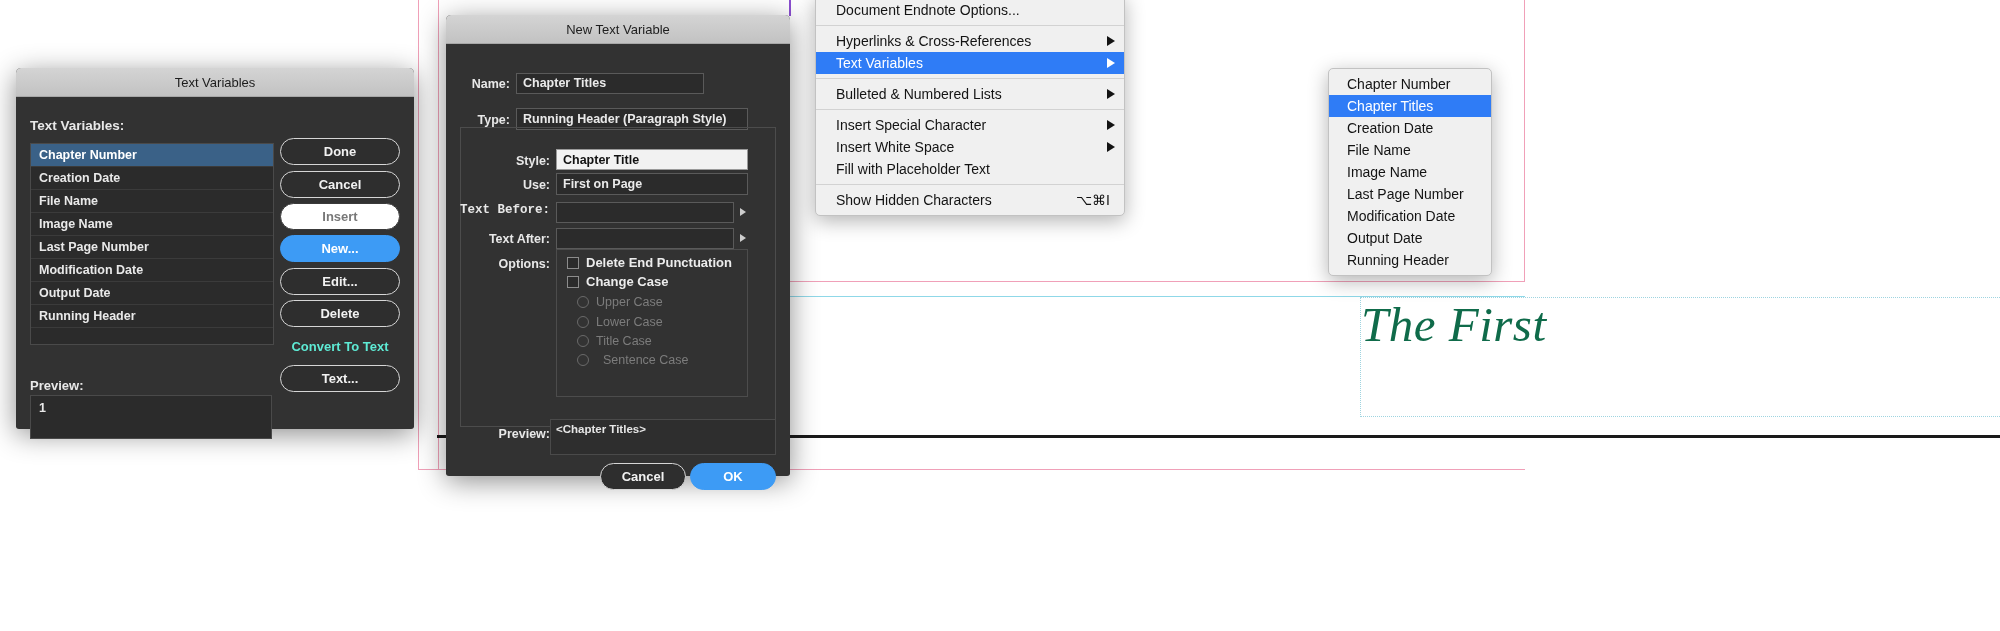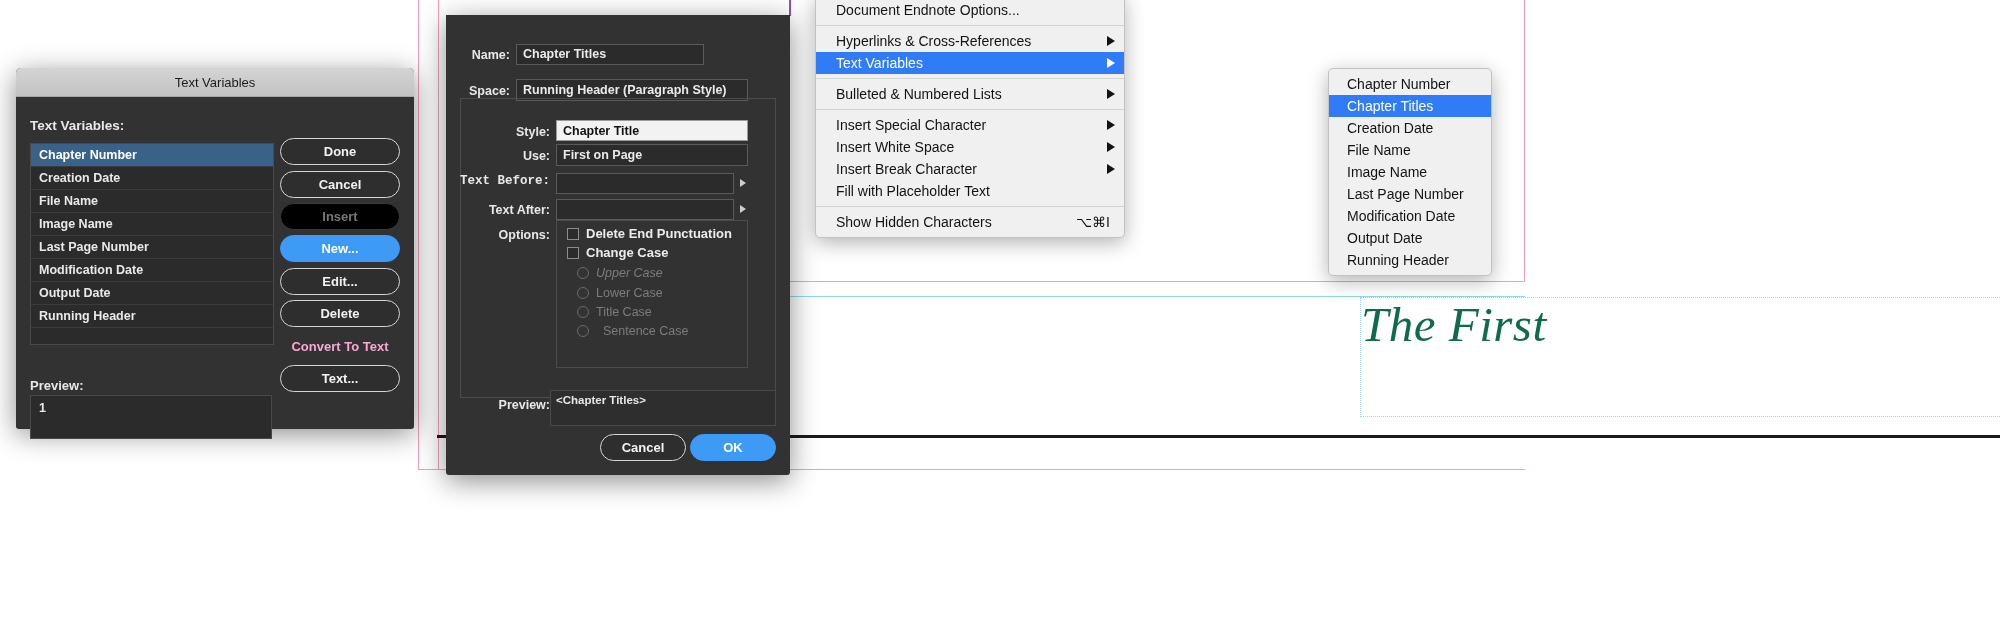--- a/index.html
+++ b/index.html
@@ -150,28 +150,28 @@
     background: #2e2e2e;
     border: 1.6px solid #d6d6d6;
     color: #f2f2f2;
   }
   .btn-primary {
     background: #3d9bf5;
     border: 1.6px solid #3d9bf5;
     color: #ffffff;
   }
   .btn-disabled {
-    background: #000000;
+    background: #ffffff;
     border: 1.6px solid #3a3a3a;
     color: #787878;
   }
   .btn-flat-disabled {
     background: transparent;
     border: none;
-    color: #f9a8d4;
+    color: #5eead4;
   }
 
   
   #ntv-dialog { left: 446px; top: 15px; width: 344px; height: 460px; }
   #ntv-dialog .dialog-body { height: 432px; }
 
   .fld-label {
     position: absolute;
     color: #e8e8e8;
     font-size: 12.5px;
@@ -366,26 +366,29 @@
       <div class="btn btn-primary" style="left:264px; top:138px; width:120px;">New...</div>
       <div class="btn btn-outline" style="left:264px; top:171px; width:120px;">Edit...</div>
       <div class="btn btn-outline" style="left:264px; top:203px; width:120px;">Delete</div>
       <div class="btn btn-flat-disabled" style="left:264px; top:236px; width:120px;">Convert To Text</div>
       <div class="btn btn-outline" style="left:264px; top:268px; width:120px;">Text...</div>
 
     </div>
   </div>
 
   <div class="dialog" id="ntv-dialog">
+    <div class="dialog-titlebar">
+      <span class="dialog-title">New Text Variable</span>
+    </div>
     <div class="dialog-body">
 
       <div class="fld-label" style="left:0px; top:33px; width:64px;">Name:</div>
       <div class="text-input" style="left:70px; top:29px; width:188px;">Chapter Titles</div>
 
-      <div class="fld-label" style="left:0px; top:69px; width:64px;">Space:</div>
+      <div class="fld-label" style="left:0px; top:69px; width:64px;">Type:</div>
       <div class="select-dark" style="left:70px; top:64px; width:232px;">Running Header (Paragraph Style)</div>
 
       <div class="group-box" style="left:14px; top:83px; width:316px; height:300px;"></div>
 
       <div class="fld-label" style="left:26px; top:110px; width:78px;">Style:</div>
       <div class="select-light" style="left:110px; top:105px; width:192px;">Chapter Title</div>
 
       <div class="fld-label" style="left:26px; top:134px; width:78px;">Use:</div>
       <div class="select-dark" style="left:110px; top:129px; width:192px;">First on Page</div>
 
@@ -403,21 +406,21 @@
 
       <div class="check-row" style="left:121px; top:211px;">
         <span class="checkbox"></span>
         <span>Delete End Punctuation</span>
       </div>
       <div class="check-row" style="left:121px; top:230px;">
         <span class="checkbox"></span>
         <span>Change Case</span>
       </div>
 
-      <div class="radio-row" style="left:131px; top:251px;font-style:italic;">
+      <div class="radio-row" style="left:131px; top:251px;">
         <span class="radio"></span>
         <span>Upper Case</span>
       </div>
       <div class="radio-row" style="left:131px; top:271px;">
         <span class="radio"></span>
         <span>Lower Case</span>
       </div>
       <div class="radio-row" style="left:131px; top:290px;">
         <span class="radio"></span>
         <span>Title Case</span>
@@ -460,24 +463,20 @@
     <div class="menu-sep"></div>
     <div class="menu-item">
       <span class="menu-label">Insert Special Character</span>
       <span class="menu-arrow"></span>
     </div>
     <div class="menu-item">
       <span class="menu-label">Insert White Space</span>
       <span class="menu-arrow"></span>
     </div>
     <div class="menu-item">
-      <span class="menu-label">Insert Break Character</span>
-      <span class="menu-arrow"></span>
-    </div>
-    <div class="menu-item">
       <span class="menu-label">Fill with Placeholder Text</span>
     </div>
     <div class="menu-sep"></div>
     <div class="menu-item">
       <span class="menu-label">Show Hidden Characters</span>
       <span class="menu-shortcut">⌥⌘I</span>
     </div>
   </div>
 
 

